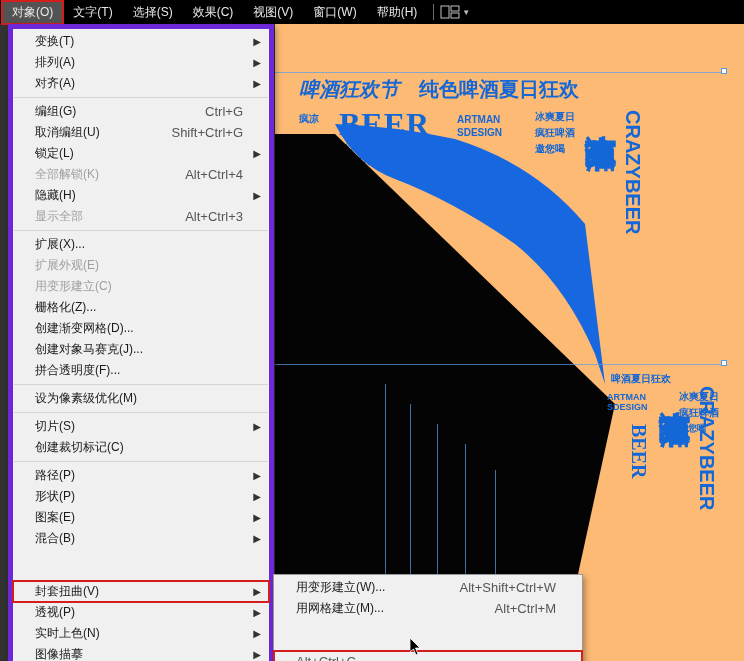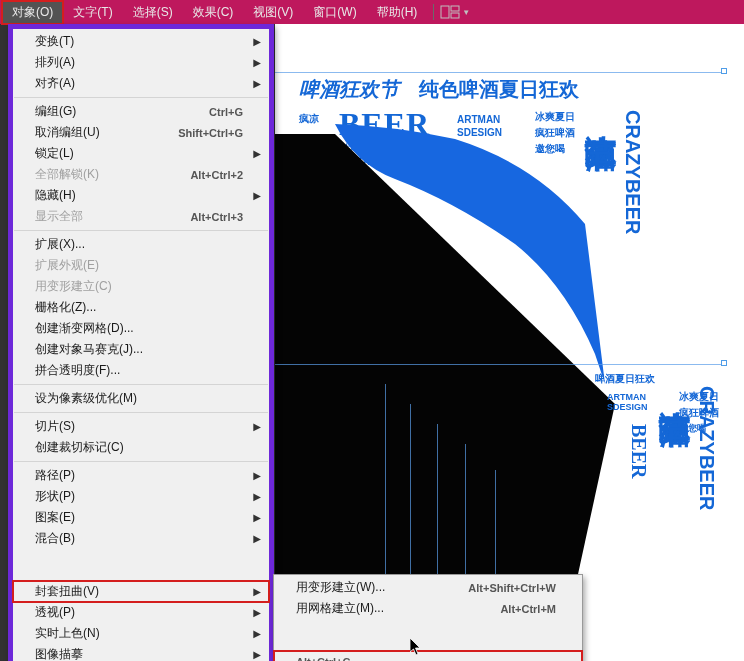--- a/index.html
+++ b/index.html
@@ -1,39 +1,39 @@
 <!DOCTYPE html>
 <html><head>
 <meta charset="utf-8">
 <style>
 * { margin: 0; padding: 0; box-sizing: border-box; }
 body { width: 744px; height: 661px; background: #323232; font-family: "Microsoft YaHei", Arial, sans-serif; font-size: 12px; overflow: hidden; position: relative; }
 
-.menubar { display: flex; background: #be185d; height: 24px; align-items: center; padding: 0 2px; color: #e8e8e8; gap: 0; }
+.menubar { display: flex; background: #000000; height: 24px; align-items: center; padding: 0 2px; color: #e8e8e8; gap: 0; }
 .menubar-item { padding: 3px 10px; cursor: pointer; }
 .menubar-item.active { outline: 2px solid #d41e1e; outline-offset: -1px; background: #535353; }
 .menubar-item.open { background: #535353; }
 .menubar-sep { width: 1px; height: 16px; background: #6a6a6a; margin: 0 6px; }
 .arrange-icon { width: 20px; height: 14px; position: relative; }
 .arrange-icon svg { width: 100%; height: 100%; }
 .dropdown-caret { font-size: 8px; margin-left: 2px; color: #c0c0c0; }
 
 .dropdown-menu { position: absolute; left: 8px; top: 24px; width: 266px; background: #f0f0f0; border: 5px solid #6d28d9; box-shadow: 2px 3px 6px rgba(0,0,0,0.35); padding: 2px 0; z-index: 20; }
 .menu-item { display: flex; align-items: center; padding: 3px 26px 3px 22px; color: #1a1a1a; position: relative; cursor: pointer; height: 21px; }
 .menu-item.disabled { color: #a0a0a0; cursor: default; padding-left: 22px; }
 .menu-item .label { flex: 1; }
-.menu-item .shortcut { color: #555; font-size: 11px; font-weight: bold; }
+.menu-item .shortcut { color: #555; font-size: 13px; }
 .menu-item .arrow { position: absolute; right: 8px; font-size: 10px; color: #333; }
 .menu-sep { height: 1px; background: #d4d4d4; margin: 3px 1px; }
 .menu-item.highlight-red { outline: 2px solid #d41e1e; outline-offset: -1px; background: #f0f0f0; margin-top: 32px; }
 
 .submenu { position: absolute; left: 273px; top: 574px; width: 310px; background: #f0f0f0; border: 1px solid #999; box-shadow: 2px 3px 6px rgba(0,0,0,0.35); padding: 2px 0; z-index: 21; }
 .submenu .menu-item.highlight-red { background: #f0f0f0; }
 
-.canvas-area { position: absolute; left: 275px; top: 24px; right: 0; bottom: 0; background: #ffffff; overflow: hidden; }
+.canvas-area { position: absolute; left: 275px; top: 24px; right: 0; bottom: 0; background: #fdba74; overflow: hidden; }
 .artwork { position: absolute; left: 0; top: 0; width: 100%; height: 100%; }
 .artwork-text { position: absolute; color: #1467d6; font-weight: 900; white-space: nowrap; }
 .artwork-text.big { font-size: 32px; letter-spacing: 1px; }
 .artwork-text.med { font-size: 20px; }
 .artwork-text.small { font-size: 10px; }
 .artwork-text.tiny { font-size: 9px; }
 .artwork-text.vert { writing-mode: vertical-rl; }
 .black-shape { position: absolute; left: 0; top: 110px; width: 340px; height: 500px; }
 .blue-shape { position: absolute; left: 60px; top: 100px; }
 .guide-line { position: absolute; background: #5a9de8; opacity: 0.7; }
@@ -80,21 +80,21 @@
     <div class="artwork-text small" style="left:24px;top:88px">疯凉</div>
 
     <svg class="black-shape" viewBox="0 0 340 500">
         <path d="M 0 0 L 0 500 L 290 500 L 340 270 L 60 0 Z" fill="#040404"></path>
       </svg>
 
     <svg class="blue-shape" width="270" height="260" viewBox="0 0 270 260">
         <path d="M 0 0 Q 20 40 60 55 Q 120 78 180 120 Q 230 160 260 230 L 270 260 L 250 100 Q 200 40 120 15 Q 60 2 0 0 Z" fill="#1767e0"></path>
       </svg>
 
-    <div class="artwork-text small" style="left:320px;top:348px">啤酒夏日狂欢</div>
+    <div class="artwork-text small" style="left:336px;top:348px">啤酒夏日狂欢</div>
     <div class="artwork-text small" style="left:404px;top:366px">冰爽夏日</div>
     <div class="artwork-text small" style="left:404px;top:382px">疯狂啤酒</div>
     <div class="artwork-text tiny" style="left:404px;top:398px">邀您喝</div>
     <div class="artwork-text tiny" style="left:332px;top:368px">ARTMAN</div>
     <div class="artwork-text tiny" style="left:332px;top:378px">SDESIGN</div>
     <div class="artwork-text vert big" style="left:378px;top:362px">冰爽啤酒节</div>
     <div class="artwork-text vert med" style="left:420px;top:362px">CRAZYBEER</div>
     <div class="artwork-text vert med" style="left:352px;top:400px;font-family:Georgia,serif">BEER</div>
 
     <div class="guide-line guide-v" style="left:110px;top:360px"></div>
@@ -130,21 +130,21 @@
     <div class="menu-item">
       <span class="label">取消编组(U)</span>
       <span class="shortcut">Shift+Ctrl+G</span>
     </div>
     <div class="menu-item">
       <span class="label">锁定(L)</span>
       <span class="arrow">▶</span>
     </div>
     <div class="menu-item disabled">
       <span class="label">全部解锁(K)</span>
-      <span class="shortcut">Alt+Ctrl+2</span>
+      <span class="shortcut">Alt+Ctrl+4</span>
     </div>
     <div class="menu-item">
       <span class="label">隐藏(H)</span>
       <span class="arrow">▶</span>
     </div>
     <div class="menu-item disabled">
       <span class="label">显示全部</span>
       <span class="shortcut">Alt+Ctrl+3</span>
     </div>
     <div class="menu-sep"></div>

